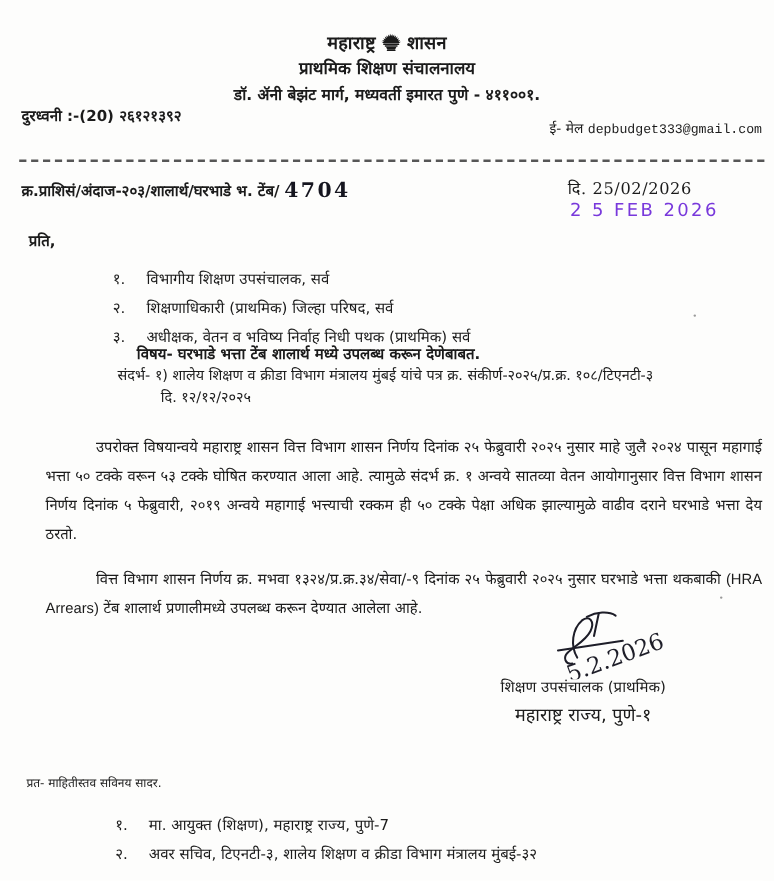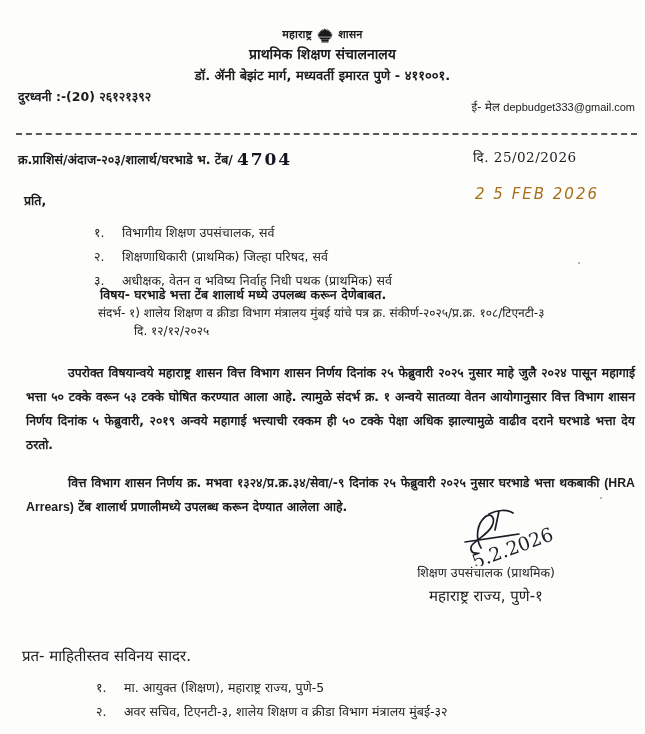--- a/index.html
+++ b/index.html
@@ -22,26 +22,26 @@
     background: #fdfdfc;
   }
 
   
   .letterhead {
     text-align: center;
     padding-top: 26px;
     line-height: 1.38;
   }
   .gov-line {
-    font-size: 11px;
+    font-size: 15px;
     font-weight: bold;
     letter-spacing: .2px;
     display: flex;
     justify-content: center;
-    align-items: center;
+    align-items: flex-start;
     gap: 2px;
   }
   .emblem {
     display: inline-block;
     width: 22px;
     height: 17px;
     position: relative;
     top: 1px;
   }
   .dept-line {
@@ -64,21 +64,21 @@
   }
   .contact-right {
     position: absolute;
     right: 10px;
     top: 99px;
     text-align: left;
     font-size: 11.5px;
     line-height: 1.55;
   }
   .contact-right .email-val {
-    font-family: Liberation Sans, sans-serif;
+    font-family: Liberation Mono, monospace;
     font-size: 11px;
   }
 
   .rule {
     position: absolute;
     left: 16px;
     right: 8px;
     top: 133px;
     border-top: 2px dashed #3a3a3a;
     opacity: .85;
@@ -116,25 +116,24 @@
   }
   .date-hand {
     font-family: "DejaVu Serif", "Liberation Serif", serif;
     font-size: 13.5px;
     letter-spacing: .5px;
   }
   .stamp {
     font-family: "DejaVu Sans", sans-serif;
     font-size: 15px;
     letter-spacing: 2px;
-    color: #a16207;
-    margin-top: 19px;
+    color: #6d28d9;
+    margin-top: 0;
     margin-left: 2px;
     opacity: .92;
-    font-style: italic;
   }
 
   
   .prati {
     position: absolute;
     top: 192px;
     left: 24px;
     font-size: 12.5px;
     font-weight: bold;
   }
@@ -149,21 +148,21 @@
     list-style: none;
     display: flex;
     gap: 14px;
   }
   .recipients .num { width: 14px; }
 
   
   .subject {
     position: absolute;
     top: 286px;
-    left: 100px;
+    left: 114px;
     right: 12px;
     font-size: 12.5px;
     font-weight: bold;
   }
   .sandarbh {
     position: absolute;
     top: 304px;
     left: 98px;
     right: 8px;
     font-size: 12px;
@@ -177,21 +176,21 @@
   
   .body-text {
     position: absolute;
     top: 362px;
     left: 22px;
     right: 10px;
     font-size: 12.3px;
     line-height: 1.95;
     text-align: justify;
   }
-  .body-text p { margin: 0 0 14px 4px; text-indent: 42px; font-weight: bold; }
+  .body-text p { margin: 0 0 14px 16px; text-indent: 42px; }
   .body-text p.p2 { margin-top: 10px; }
   .latin { font-family: "Liberation Sans", sans-serif; }
 
   
   .sig-block {
     position: absolute;
     top: 508px;
     right: 34px;
     width: 250px;
     text-align: center;
@@ -213,21 +212,21 @@
   .sig-place {
     font-size: 15px;
     margin-top: 4px;
   }
 
   
   .cc-head {
     position: absolute;
     top: 645px;
     left: 22px;
-    font-size: 15px;
+    font-size: 10px;
   }
   .cc-list {
     position: absolute;
     top: 663px;
     left: 56px;
     font-size: 12.5px;
     line-height: 1.95;
   }
   .cc-list li {
     list-style: none;
@@ -336,21 +335,21 @@
       </svg>
     </div>
     <div class="sig-desig">शिक्षण उपसंचालक (प्राथमिक)</div>
     <div class="sig-place">महाराष्ट्र राज्य, पुणे-१</div>
   </div>
 
   <div class="cc-head">प्रत- माहितीस्तव सविनय सादर.</div>
   <ul class="cc-list">
     <li>
       <span class="num">१.</span>
-      <span>मा. आयुक्त (शिक्षण), महाराष्ट्र राज्य, पुणे-5</span>
+      <span>मा. आयुक्त (शिक्षण), महाराष्ट्र राज्य, पुणे-7</span>
     </li>
     <li>
       <span class="num">२.</span>
       <span>अवर सचिव, टिएनटी-३, शालेय शिक्षण व क्रीडा विभाग मंत्रालय मुंबई-३२</span>
     </li>
   </ul>
 
   <span class="speck" style="left:578px; top:262px;"></span>
   <span class="speck" style="left:600px; top:497px;"></span>
 </div>

